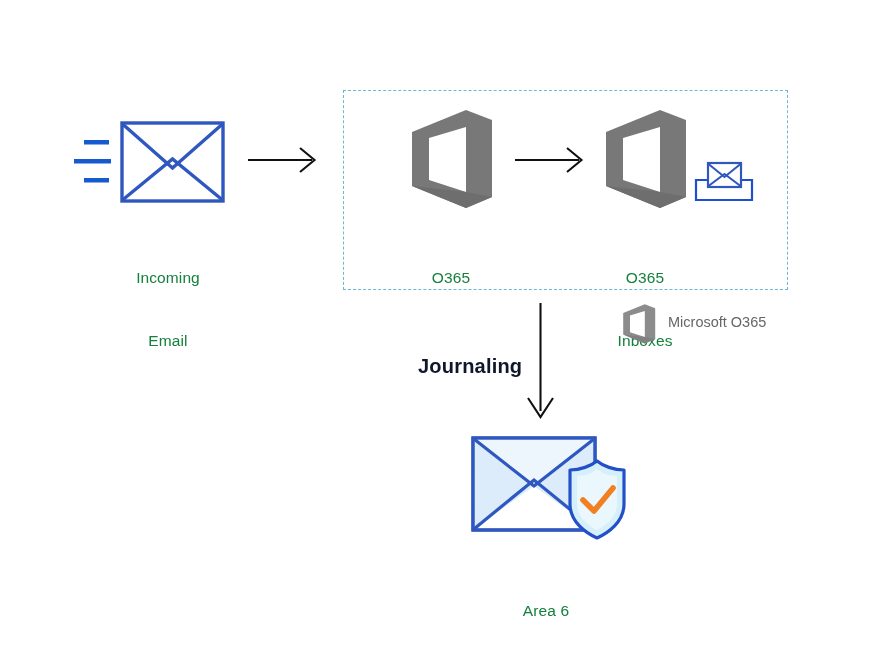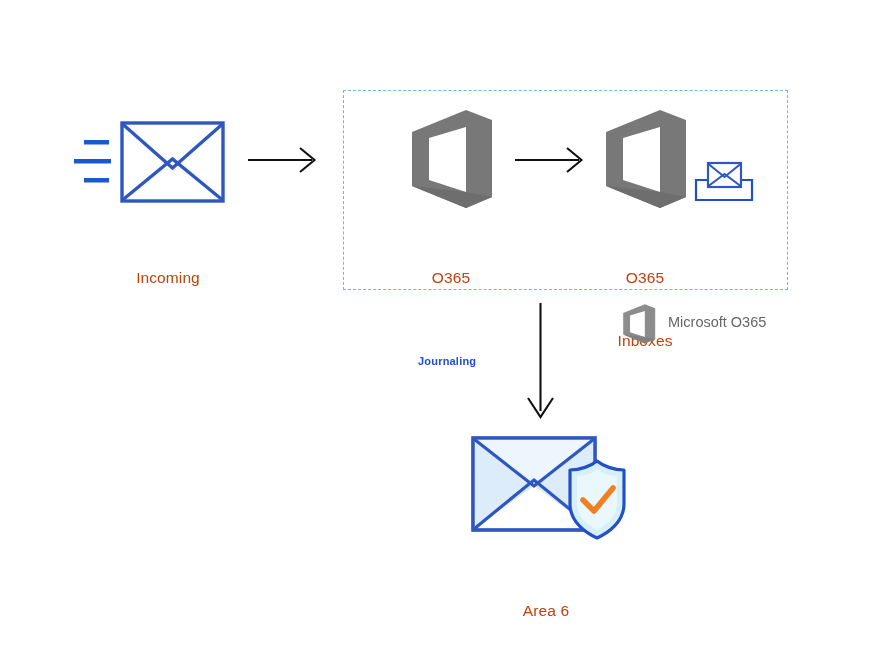--- a/index.html
+++ b/index.html
@@ -17,41 +17,41 @@
     height: 653px;
     background: #ffffff;
     overflow: hidden;
   }
   .node {
     position: absolute;
   }
   .caption {
     position: absolute;
     text-align: center;
-    color: #c2410c;
+    color: #15803d;
     font-family: "Liberation Sans", sans-serif;
     font-size: 15.5px;
     line-height: 1.35;
     white-space: pre;
     letter-spacing: 0.1px;
   }
   .caption-line {
     display: block;
   }
   .dashed-zone {
     position: absolute;
     border: 1.6px dashed #6cb9d4;
     box-sizing: border-box;
     background: transparent;
   }
   .journaling-label {
     position: absolute;
-    color: #1d4ed8;
+    color: #0f172a;
     font-family: "Liberation Sans", sans-serif;
-    font-size: 11px;
+    font-size: 20px;
     font-weight: 600;
     letter-spacing: 0.2px;
     white-space: nowrap;
   }
   .legend-label {
     position: absolute;
     color: #666666;
     font-family: "Liberation Sans", sans-serif;
     font-size: 14.5px;
     white-space: nowrap;
@@ -77,20 +77,21 @@
 
       <rect x="50" y="8" width="101" height="78" fill="#ffffff" stroke="#2f57c0" stroke-width="3.4"></rect>
 
       <path d="M50.5 9 L100.5 53 L150.5 9" fill="none" stroke="#2f57c0" stroke-width="3.4" stroke-linejoin="miter"></path>
       <path d="M50.5 85 L100.5 44 L150.5 85" fill="none" stroke="#2f57c0" stroke-width="3.4" stroke-linejoin="miter"></path>
     </svg>
   </div>
 
   <div class="caption" style="left:88px; top:226px; width:160px;">
     <span class="caption-line">Incoming</span>
+    <span class="caption-line">Email</span>
   </div>
 
   <div class="node" style="left:248px; top:145px; width:75px; height:30px;">
     <svg width="75" height="30" viewBox="0 0 75 30">
       <line x1="0" y1="15" x2="64" y2="15" stroke="#111111" stroke-width="2.1"></line>
       <path d="M52 3 L66.5 15 L52 27" fill="none" stroke="#111111" stroke-width="2.1" stroke-linecap="butt" stroke-linejoin="miter"></path>
     </svg>
   </div>
 
   <div class="node" style="left:404px; top:107px; width:95px; height:105px;">

